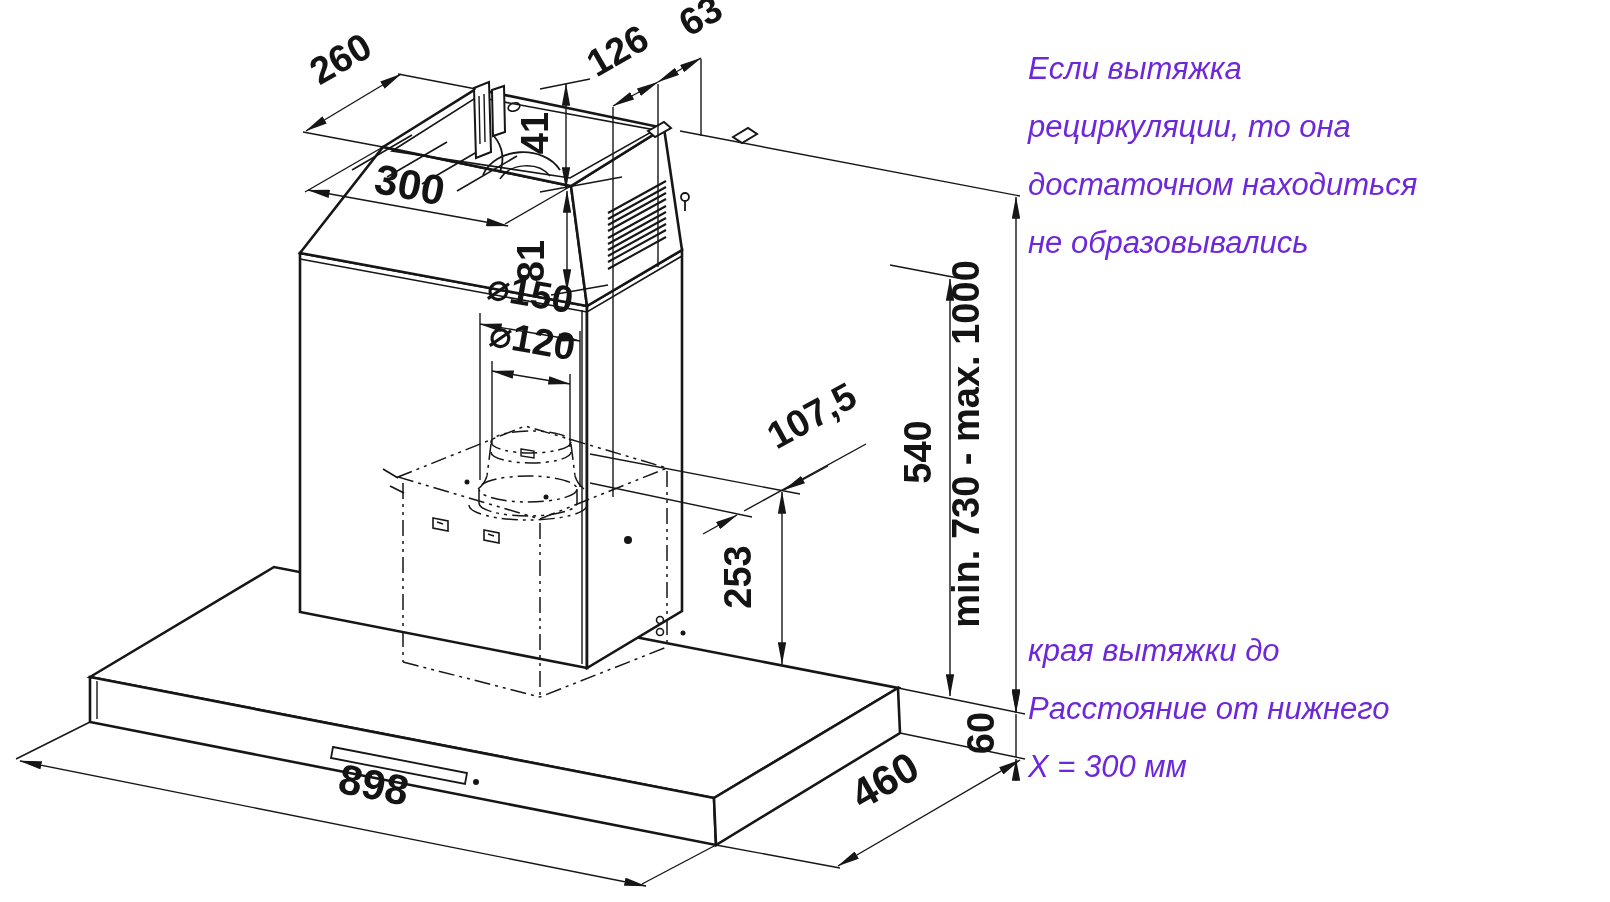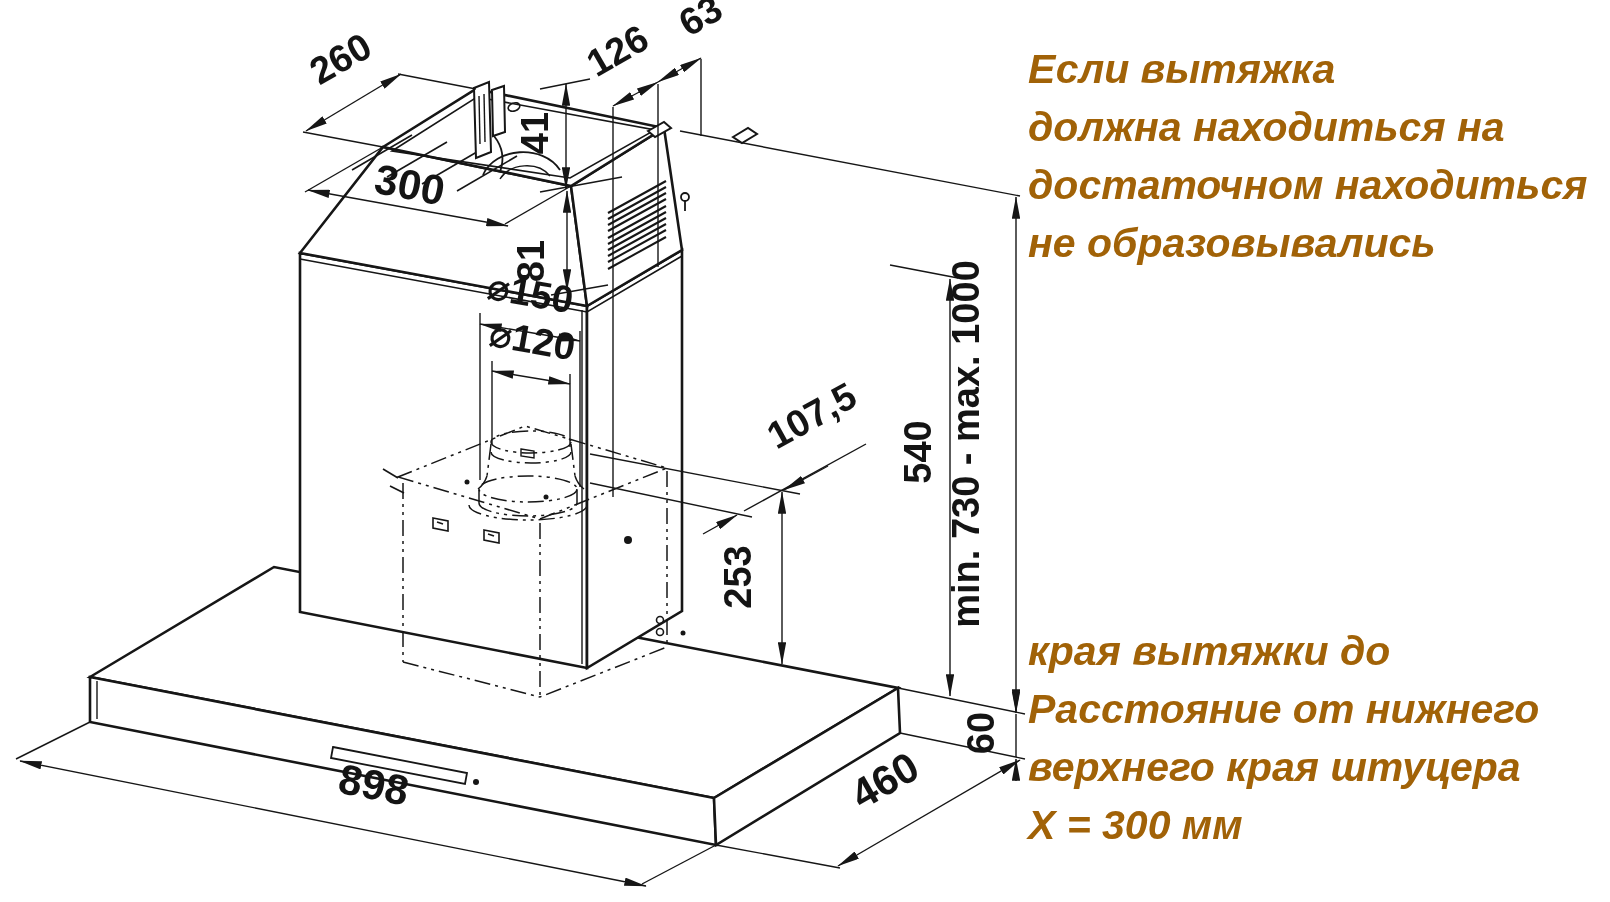--- a/index.html
+++ b/index.html
@@ -10,22 +10,22 @@
   .objf{stroke-width:2.6;fill:#ffffff;}
   .med{stroke-width:1.8;}
   .thin{stroke-width:1.4;}
   .thin16{stroke-width:1.6;}
   .dimln{stroke-width:1.4;}
   .phantom{stroke-width:1.5;stroke-dasharray:16 5 3 5 3 5;}
   .dot{fill:#161616;stroke:none;}
   text{fill:#141414;stroke:none;}
   .dim{font-weight:700;font-size:38px;text-anchor:middle;}
   .dim-lg{font-weight:700;font-size:42px;text-anchor:middle;}
-  .note{position:absolute;left:1028px;width:582px;color:#a16207;
-        font-style:italic;font-weight:700;font-size:41px;line-height:58px;}
+  .note{position:absolute;left:1028px;width:582px;color:#6d28d9;
+        font-style:italic;font-weight:400;font-size:31px;line-height:58px;}
   .note div{white-space:nowrap;}
   .note1{top:40px;}
   .note2{top:622px;}
 </style>
 </head>
 <body>
 
 <div class="stage">
 
 <svg width="1610" height="902" viewBox="0 0 1610 902">
@@ -230,25 +230,24 @@
     <g>
       <path class="thin" d="M716,845 L840,868"></path>
       <path class="dimln" d="M838,866 L1020,760" marker-start="url(#arrow)" marker-end="url(#arrow)"></path>
       <text class="dim-lg" transform="translate(892,793) rotate(-30)">460</text>
     </g>
   </g>
 </svg>
 
 <div class="note note1">
   <div>Если вытяжка</div>
-  <div>должна находиться на</div>
+  <div>рециркуляции, то она</div>
   <div>достаточном находиться</div>
   <div>не образовывались</div>
 </div>
 
 <div class="note note2">
   <div>края вытяжки до</div>
   <div>Расстояние от нижнего</div>
-  <div>верхнего края штуцера</div>
   <div>X = 300 мм</div>
 </div>
 
 </div>
 
 </body></html>

